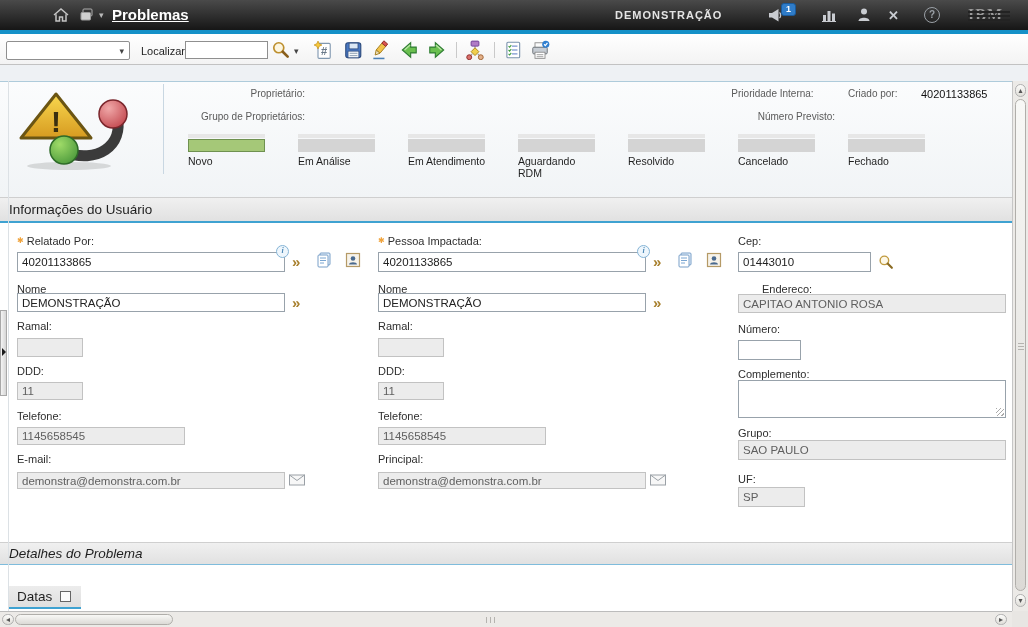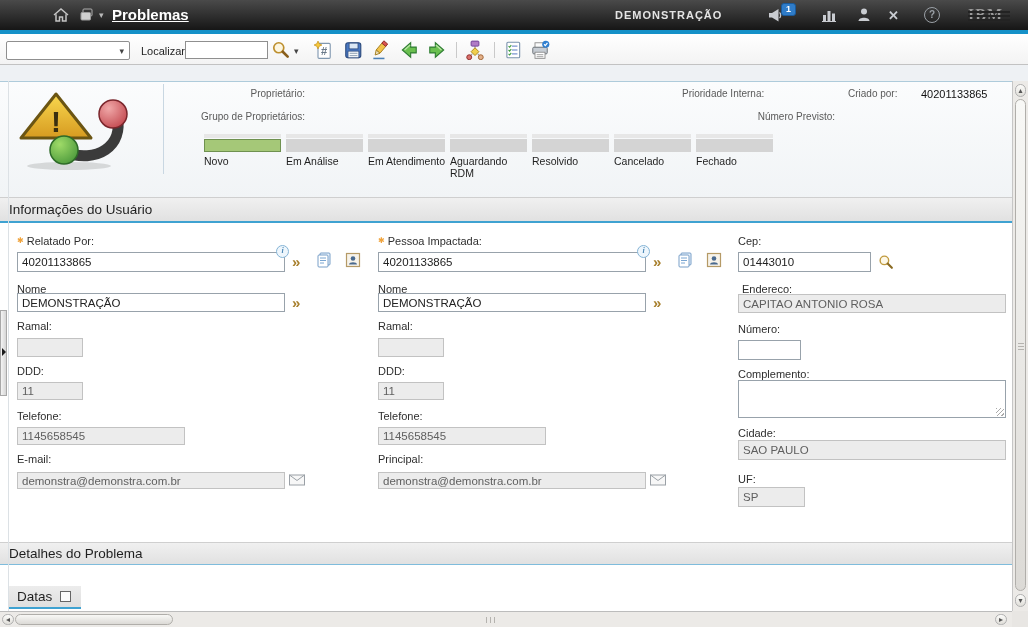--- a/index.html
+++ b/index.html
@@ -38,33 +38,33 @@
   .tbtn{position:absolute;top:6px;width:20px;height:20px;cursor:pointer;}
   .tsep{position:absolute;top:8px;width:1px;height:16px;background:#c9c9c9;}
   .tb-mini-caret{position:absolute;left:294px;top:12px;color:#444;font-size:9px;cursor:pointer;}
 
   
   .record-header{position:absolute;left:0;top:81px;width:1012px;height:116px;box-sizing:border-box;
                  background:linear-gradient(#fbfcfd,#f1f4f6);border-top:1px solid #aecbdb;}
   .iconbox{position:absolute;left:9px;top:2px;width:154px;height:90px;border-right:1px solid #c9d7e2;}
   .hlbl{position:absolute;font-size:10px;color:#5a5a5a;white-space:nowrap;}
   .hval{position:absolute;font-size:11px;color:#111;white-space:nowrap;}
-  .statusbar{position:absolute;left:204px;top:52px;display:flex;}
+  .statusbar{position:absolute;left:188px;top:52px;display:flex;gap:28px;}
   .step{width:77px;margin-right:5px;}
   .step .cap{height:4px;background:#e7e7e7;margin-bottom:1px;}
   .step .bar{height:13px;background:#d4d4d4;box-sizing:border-box;}
   .step.active .bar{background:#a5c878;border:1px solid #6f9150;}
   .step .slabel{margin-top:3px;font-size:10.5px;color:#1f1f1f;line-height:1.15;width:84px;}
 
   
   .section{position:absolute;left:0;width:1012px;box-sizing:border-box;
            background:linear-gradient(#f0f0f0,#e1e1e1);border-top:1px solid #cfcfcf;
            font-size:13.5px;color:#1f1f1f;padding-left:9px;}
   #sect-user{top:197px;height:26px;line-height:23px;border-bottom:2px solid #3fa2d1;}
-  #sect-det{top:542px;height:23px;line-height:21px;border-bottom:1px solid #7fbcdc;}
+  #sect-det{top:542px;height:23px;line-height:21px;border-bottom:1px solid #7fbcdc;font-style:italic;}
   .form{position:absolute;left:0;top:223px;width:1012px;height:319px;background:#fff;}
   .flabel{position:absolute;font-size:11px;color:#2e2e2e;white-space:nowrap;}
   .req{color:#f0a33c;font-size:8px;vertical-align:2px;margin-right:3px;}
   .tinput{position:absolute;box-sizing:border-box;border:1px solid #98a2ab;background:#fff;
           font-family:inherit;font-size:11.5px;color:#222;padding:1px 4px;}
   .tinput.ro{background:#ececec;border-color:#c2c2c2;color:#5f5f5f;}
   textarea.tinput{resize:none;}
   .grip{position:absolute;width:8px;height:8px;
         background:repeating-linear-gradient(135deg,#aaa 0 1px,transparent 1px 3px);}
   .chev{position:absolute;color:#a8802e;font-weight:bold;font-size:15px;line-height:20px;cursor:pointer;}
@@ -234,21 +234,21 @@
           </radialGradient>
         </defs>
         <path d="M12 54 L47 10 L82 54 Z" fill="url(#gold)" stroke="#6b5513" stroke-width="3" stroke-linejoin="round"></path>
         <text x="47" y="48" text-anchor="middle" font-size="30" font-weight="bold" fill="#3a2f10">!</text>
         <circle cx="104" cy="30" r="14" fill="url(#redg)" stroke="#7a262c" stroke-width="1.5"></circle>
         <circle cx="55" cy="66" r="14" fill="url(#grng)" stroke="#2e6b28" stroke-width="1.5"></circle>
       </svg>
     </div>
     <span class="hlbl" style="left:155px;top:6px;width:150px;text-align:right">Proprietário:</span>
     <span class="hlbl" style="left:120px;top:29px;width:185px;text-align:right">Grupo de Proprietários:</span>
-    <span class="hlbl" style="left:682px;top:6px;width:125px;text-align:left">Prioridade Interna:</span>
+    <span class="hlbl" style="left:710px;top:6px;width:125px;text-align:center">Prioridade Interna:</span>
     <span class="hlbl" style="left:710px;top:29px;width:125px;text-align:right">Número Previsto:</span>
     <span class="hlbl" style="left:848px;top:6px">Criado por:</span>
     <span class="hval" style="left:921px;top:6px">40201133865</span>
 
     <div class="statusbar">
       <div class="step active">
         <div class="cap"></div>
           <div class="bar"></div>
         <div class="slabel">Novo</div>
       </div>
@@ -390,37 +390,37 @@
     <div>
       <span class="flabel" style="left:738px;top:12px">Cep:</span>
       <input class="tinput" style="left: 738px; top: 29px; width: 133px; height: 20px;" value="01443010">
       <svg class="fic" style="left:878px;top:31px;width:16px;height:16px" viewBox="0 0 15 15">
         <circle cx="6" cy="6" r="4" fill="#fdf8e8" stroke="#c09a3e" stroke-width="1.3"></circle>
         <line x1="9" y1="9" x2="13" y2="13" stroke="#8a6a22" stroke-width="2" stroke-linecap="round"></line>
       </svg>
     </div>
 
     <div>
-      <span class="flabel" style="left:742px;top:60px">Endereco:</span>
+      <span class="flabel" style="left:762px;top:60px">Endereco:</span>
       <input class="tinput ro" readonly="" style="left: 738px; top: 71px; width: 268px; height: 19px;" value="CAPITAO ANTONIO ROSA">
     </div>
 
     <div>
       <span class="flabel" style="left:738px;top:100px">Número:</span>
       <input class="tinput" style="left: 738px; top: 117px; width: 63px; height: 20px;" value="">
     </div>
 
     <div>
       <span class="flabel" style="left:738px;top:145px">Complemento:</span>
       <textarea class="tinput" style="left: 738px; top: 157px; width: 268px; height: 38px;"></textarea>
       <span class="grip" style="left:996px;top:185px"></span>
     </div>
 
     <div>
-      <span class="flabel" style="left:738px;top:204px">Cidade:</span>
+      <span class="flabel" style="left:738px;top:204px">Grupo:</span>
       <input class="tinput ro" readonly="" style="left: 738px; top: 217px; width: 268px; height: 20px;" value="SAO PAULO">
     </div>
 
     <div>
       <span class="flabel" style="left:738px;top:250px">UF:</span>
       <input class="tinput ro" readonly="" style="left: 738px; top: 264px; width: 67px; height: 20px;" value="SP">
     </div>
   </div>
 
   <div class="section" id="sect-det">Detalhes do Problema</div>

